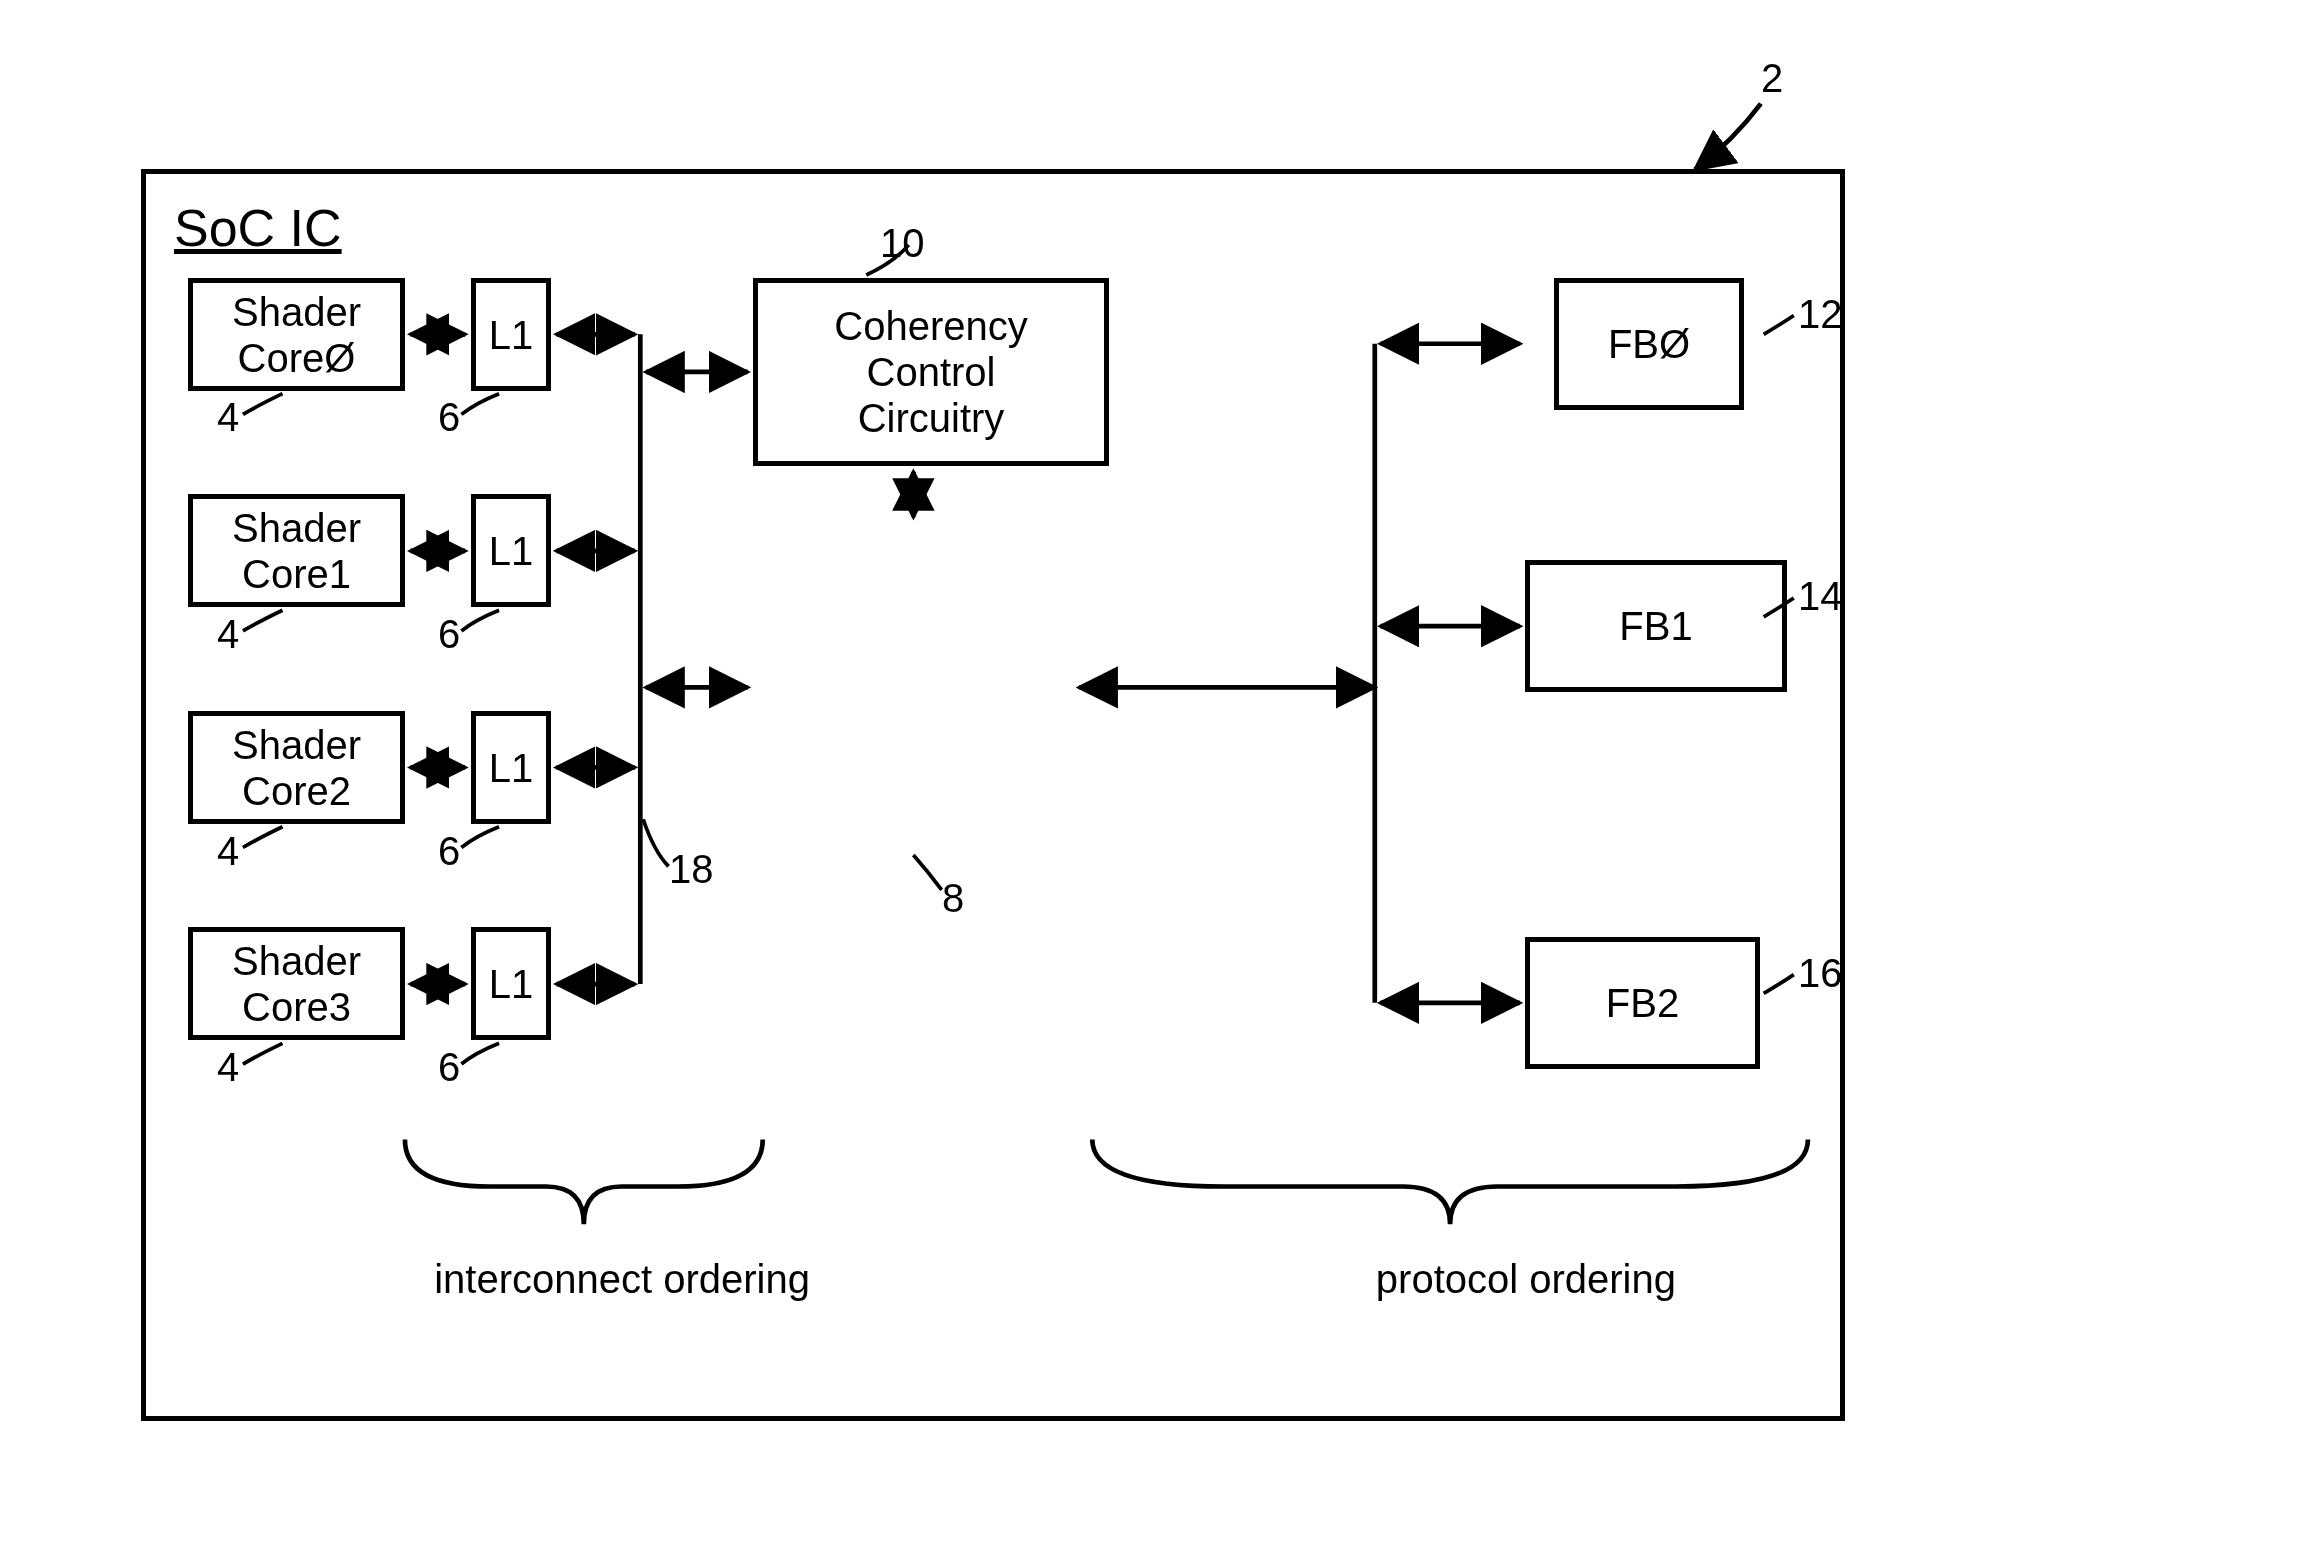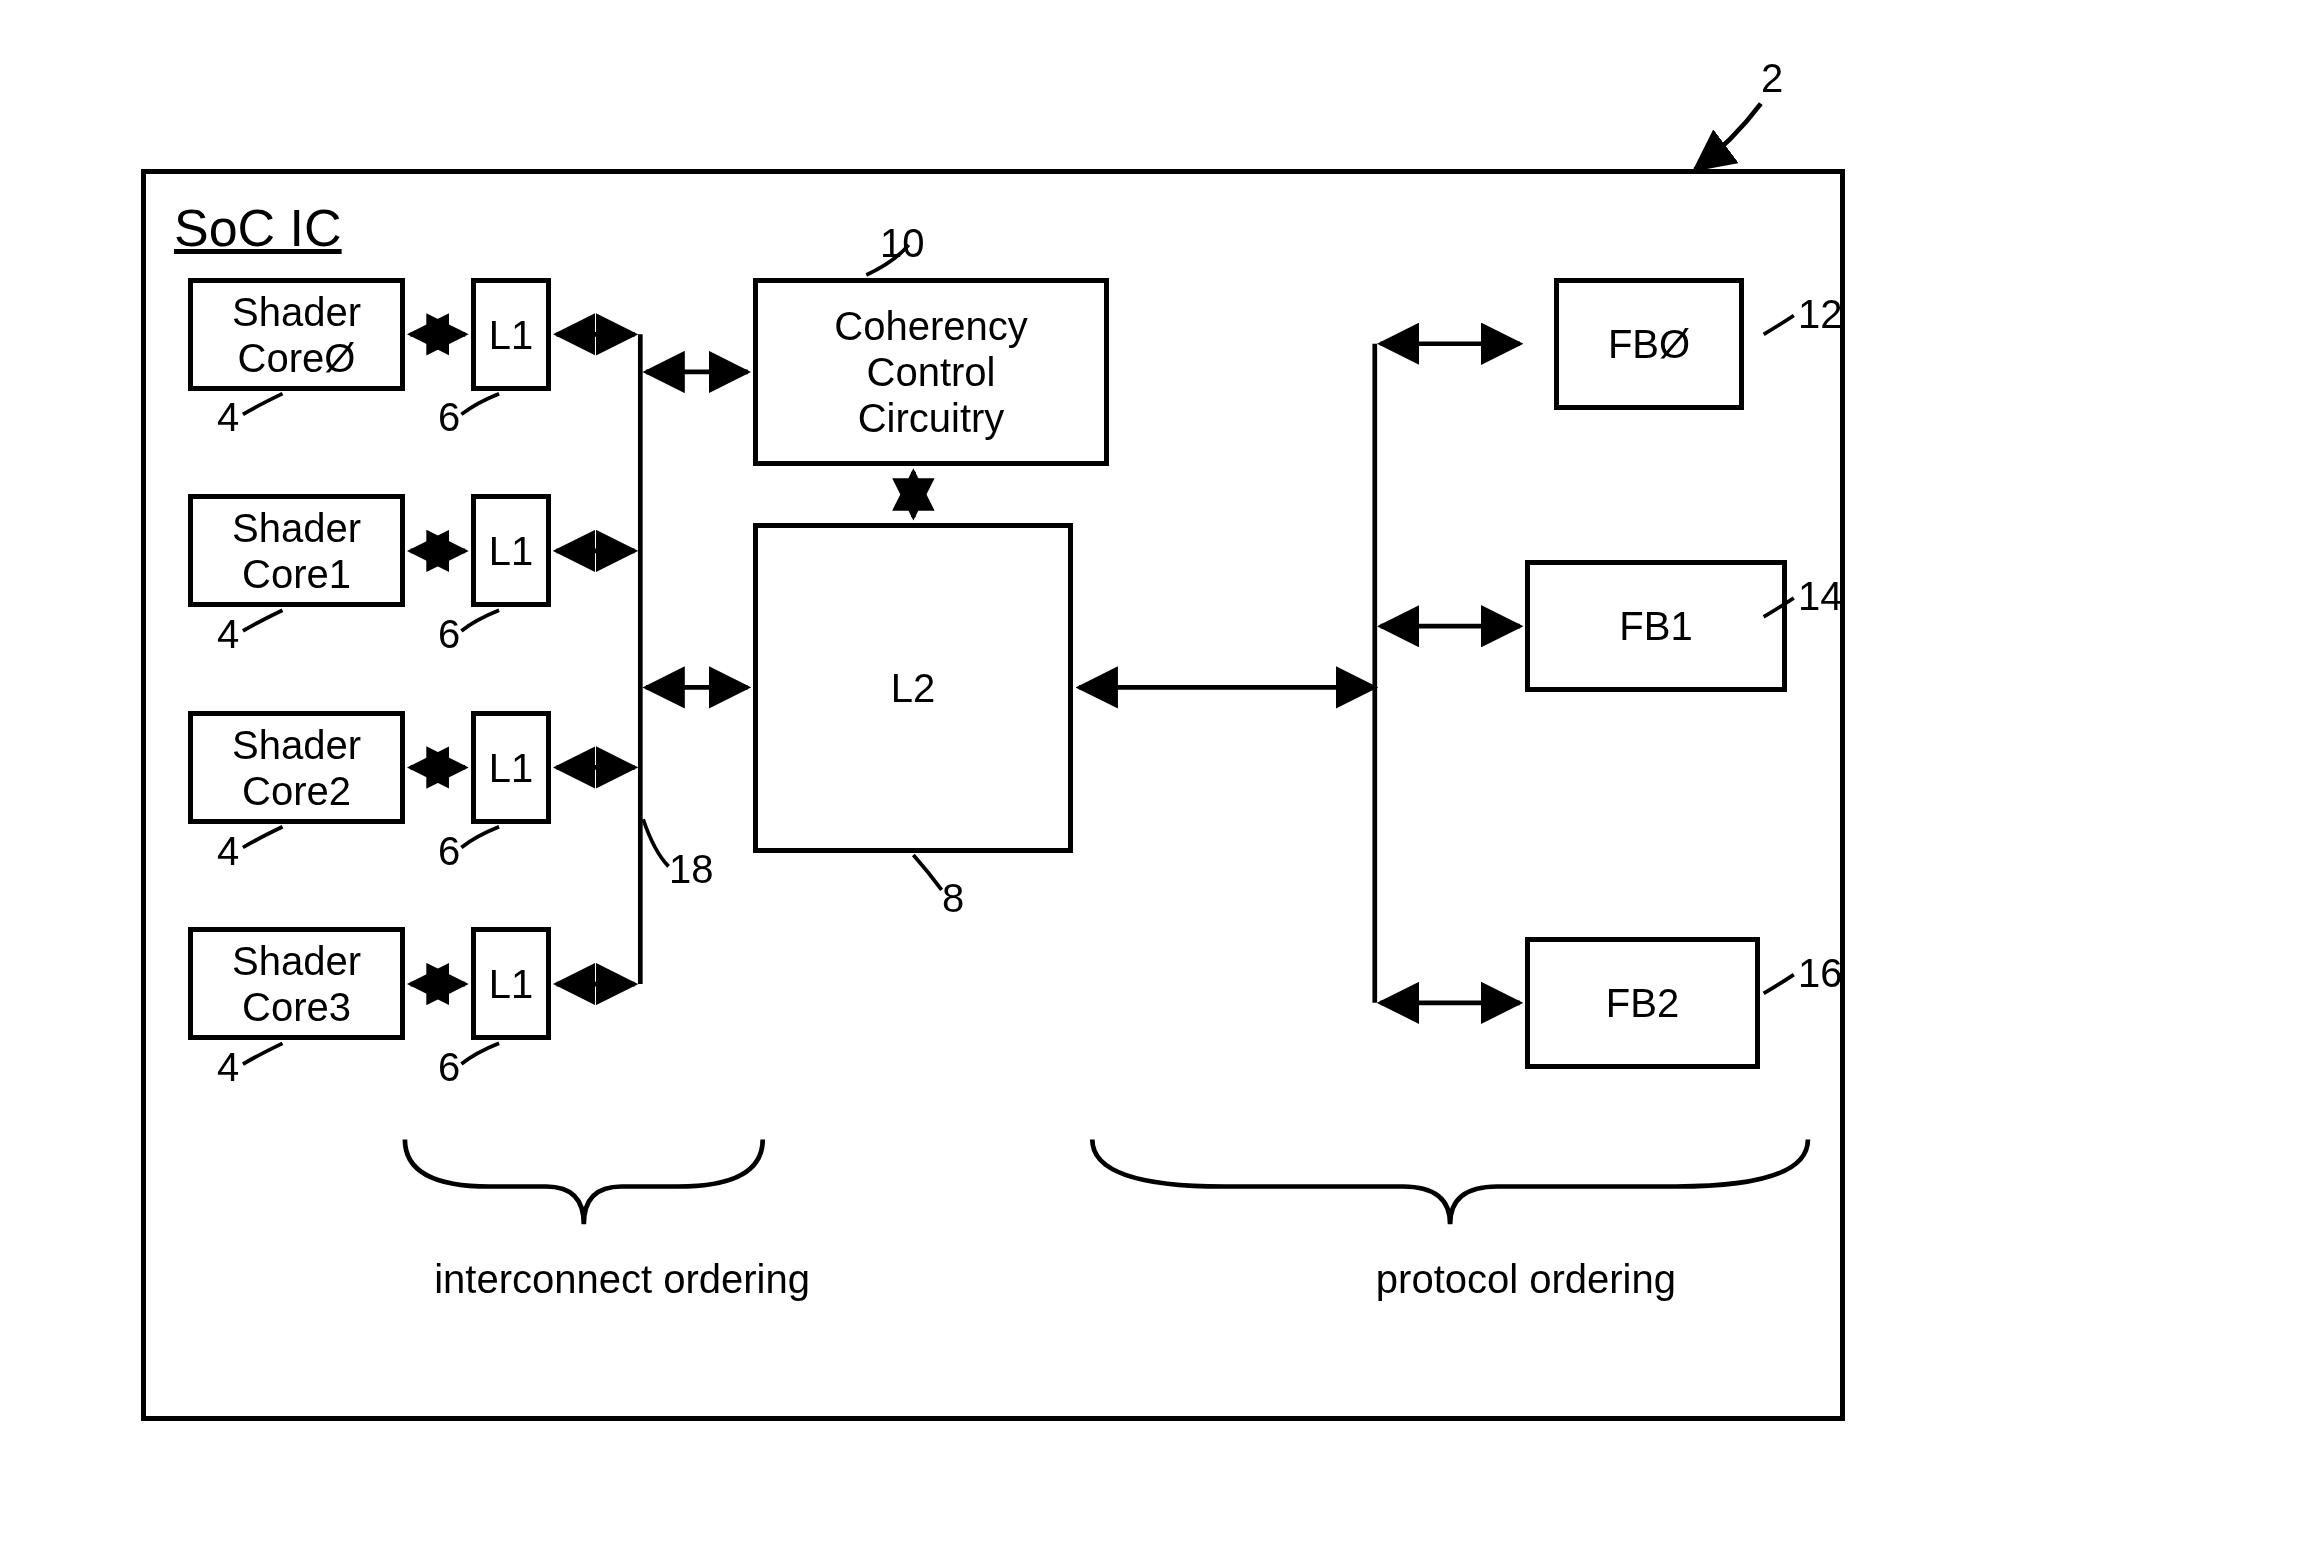--- a/index.html
+++ b/index.html
@@ -81,21 +81,20 @@
 Core3</div>
   <div class="small-num" style="left:217px; top:1045px;">4</div>
   <div class="box" style="left:471px; top:927px; width:80px; height:113px;">L1</div>
   <div class="small-num" style="left:438px; top:1045px;">6</div>
 
   <div class="box" style="left:753px; top:278px; width:356px; height:188px; white-space:pre;">Coherency
 Control
 Circuitry</div>
   <div class="small-num" style="left:880px; top:221px;">10</div>
 
-  <div class="box" style="left:753px; top:523px; width:320px; height:330px;">L2</div>
   <div class="small-num" style="left:942px; top:876px;">8</div>
 
   <div class="small-num" style="left:669px; top:847px;">18</div>
 
   <div class="box" style="left:1554px; top:278px; width:190px; height:132px;">FBØ</div>
   <div class="small-num" style="left:1798px; top:292px;">12</div>
 
   <div class="box" style="left:1525px; top:560px; width:262px; height:132px;">FB1</div>
   <div class="small-num" style="left:1798px; top:574px;">14</div>
 

